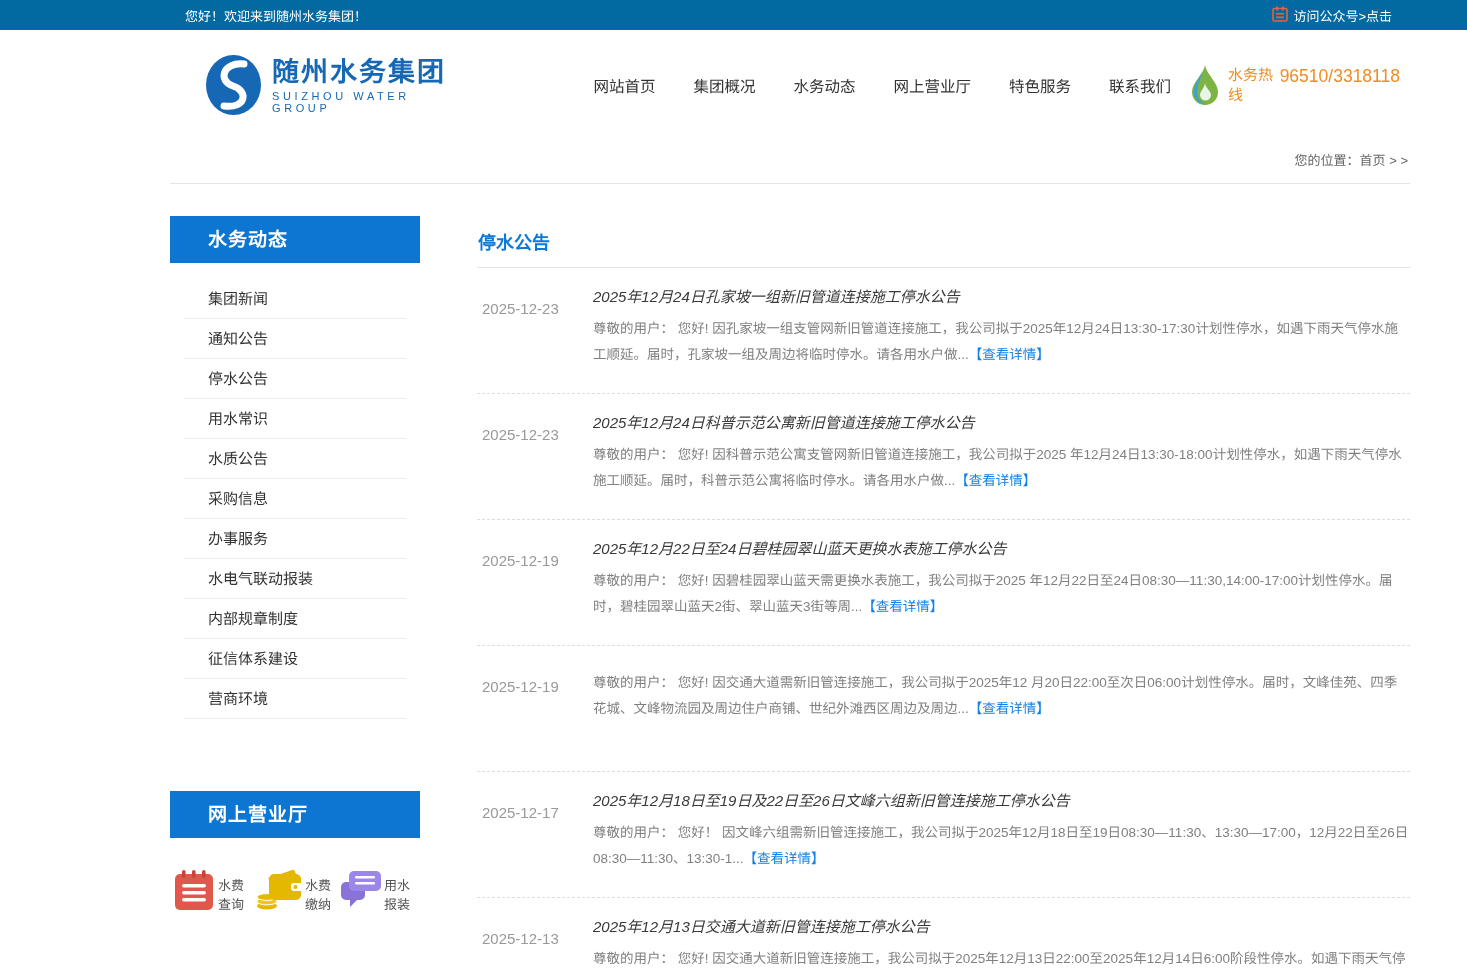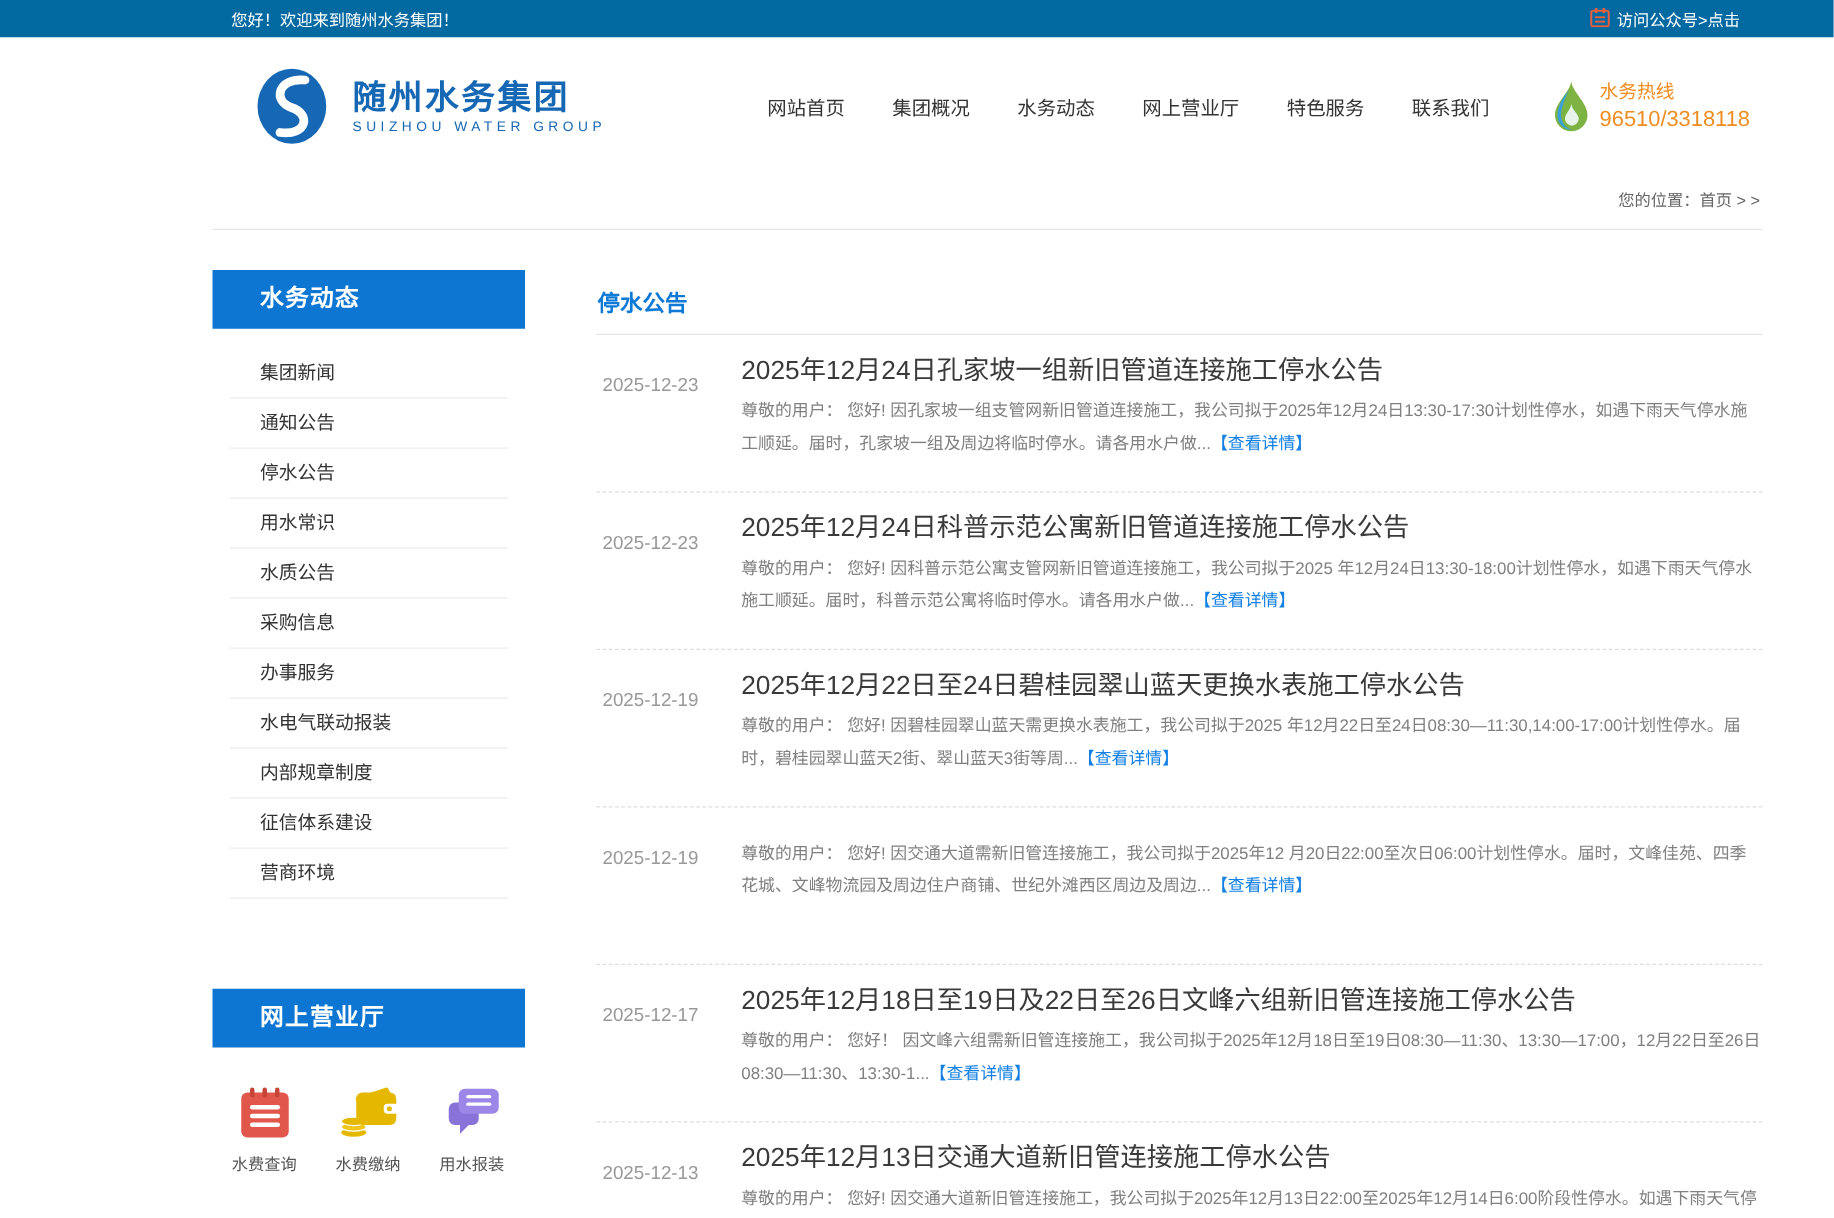--- a/index.html
+++ b/index.html
@@ -9,55 +9,55 @@
 
   
   .topbar { height: 30px; background: #0369a1; }
   .topbar-inner { display: flex; align-items: center; height: 30px; padding: 0 18px 0 15px; }
   .topbar-welcome { color: #fff; font-size: 13px; }
   .topbar-right { margin-left: auto; display: flex; align-items: flex-start; gap: 5px; color: #fff; font-size: 13px; cursor: pointer; }
 
   
   .header { height: 110px; background: #fff; }
   .header-inner { display: flex; align-items: center; height: 110px; }
-  .logo { display: flex; align-items: center; gap: 20px; padding-left: 35px; cursor: pointer; }
+  .logo { display: flex; align-items: center; gap: 10px; padding-left: 35px; cursor: pointer; }
   .logo-text { display: flex; flex-direction: column; }
   .logo-title { font-size: 27px; font-weight: bold; color: #1668b4; letter-spacing: 2px; line-height: 30px; }
   .logo-sub { font-size: 11px; color: #1668b4; letter-spacing: 3.6px; margin-top: 3px; }
   .nav { display: flex; margin-left: 110px; }
   .nav a { display: block; padding: 10px 19px; font-size: 15.5px; color: #333; text-decoration: none; cursor: pointer; white-space: nowrap; }
   .hotline { margin-left: auto; display: flex; align-items: center; gap: 8px; padding-right: 10px; }
-  .hotline-text { display: flex; flex-direction: column; }
+  .hotline-text { display: flex; flex-direction: row; }
   .hotline-label { font-size: 15px; color: #ef8d20; line-height: 20px; }
   .hotline-number { font-size: 17.5px; color: #ef8d20; line-height: 23px; }
 
   
   .crumb-row { border-bottom: 1px solid #e5e5e5; padding: 10px 2px 14px 0; text-align: right; font-size: 13px; color: #666; }
   .crumb-row a { color: #666; text-decoration: none; cursor: pointer; }
 
   
   .content { display: flex; margin-top: 32px; }
   .sidebar { width: 250px; flex: 0 0 250px; }
   .main { flex: 1; margin-left: 57px; }
 
   
   .side-header { height: 47px; line-height: 47px; background: #0d76d3; color: #fff; font-size: 19px; font-weight: bold; padding-left: 38px; letter-spacing: 1px; }
   .side-menu { list-style: none; margin-top: 16px; }
   .side-menu li { margin: 0 14px; padding-left: 24px; line-height: 39px; height: 40px; border-bottom: 1px solid #ececec; font-size: 15px; color: #333; cursor: pointer; }
   .hall { margin-top: 72px; }
   .service-grid { display: flex; flex-wrap: wrap; padding-top: 28px; row-gap: 12px; }
-  .service { width: 83px; display: flex; flex-direction: column; align-items: center; cursor: pointer; }
+  .service { width: 83px; display: flex; flex-direction: row; align-items: center; cursor: pointer; }
   .svc-label { font-size: 13px; color: #555; margin-top: 7px; }
 
   
   .main-title { font-size: 18px; font-weight: bold; color: #0f7ad6; padding: 12px 0 13px 1px; border-bottom: 1px solid #e5e5e5; }
   .news-item { display: flex; height: 126px; border-bottom: 1px dashed #ddd; padding-top: 17px; }
   .news-date { width: 116px; flex: 0 0 116px; font-size: 15px; color: #999; padding-top: 15px; padding-left: 5px; }
   .news-main { flex: 1; min-width: 0; }
-  .news-title { font-size: 21px; color: #3a3a3a; line-height: 24px; cursor: pointer; white-space: nowrap; overflow: hidden; }
+  .news-title { font-size: 15px; color: #3a3a3a; line-height: 24px; cursor: pointer; white-space: nowrap; overflow: hidden; font-style: italic; }
   .news-body { font-size: 13.5px; color: #808080; line-height: 26px; margin-top: 7px; }
   .detail-link { color: #1380e4; text-decoration: none; cursor: pointer; }
 
   
   .ico { display: inline-block; line-height: 0; }
 </style>
 </head>
 <body>
 
 <div class="topbar">

